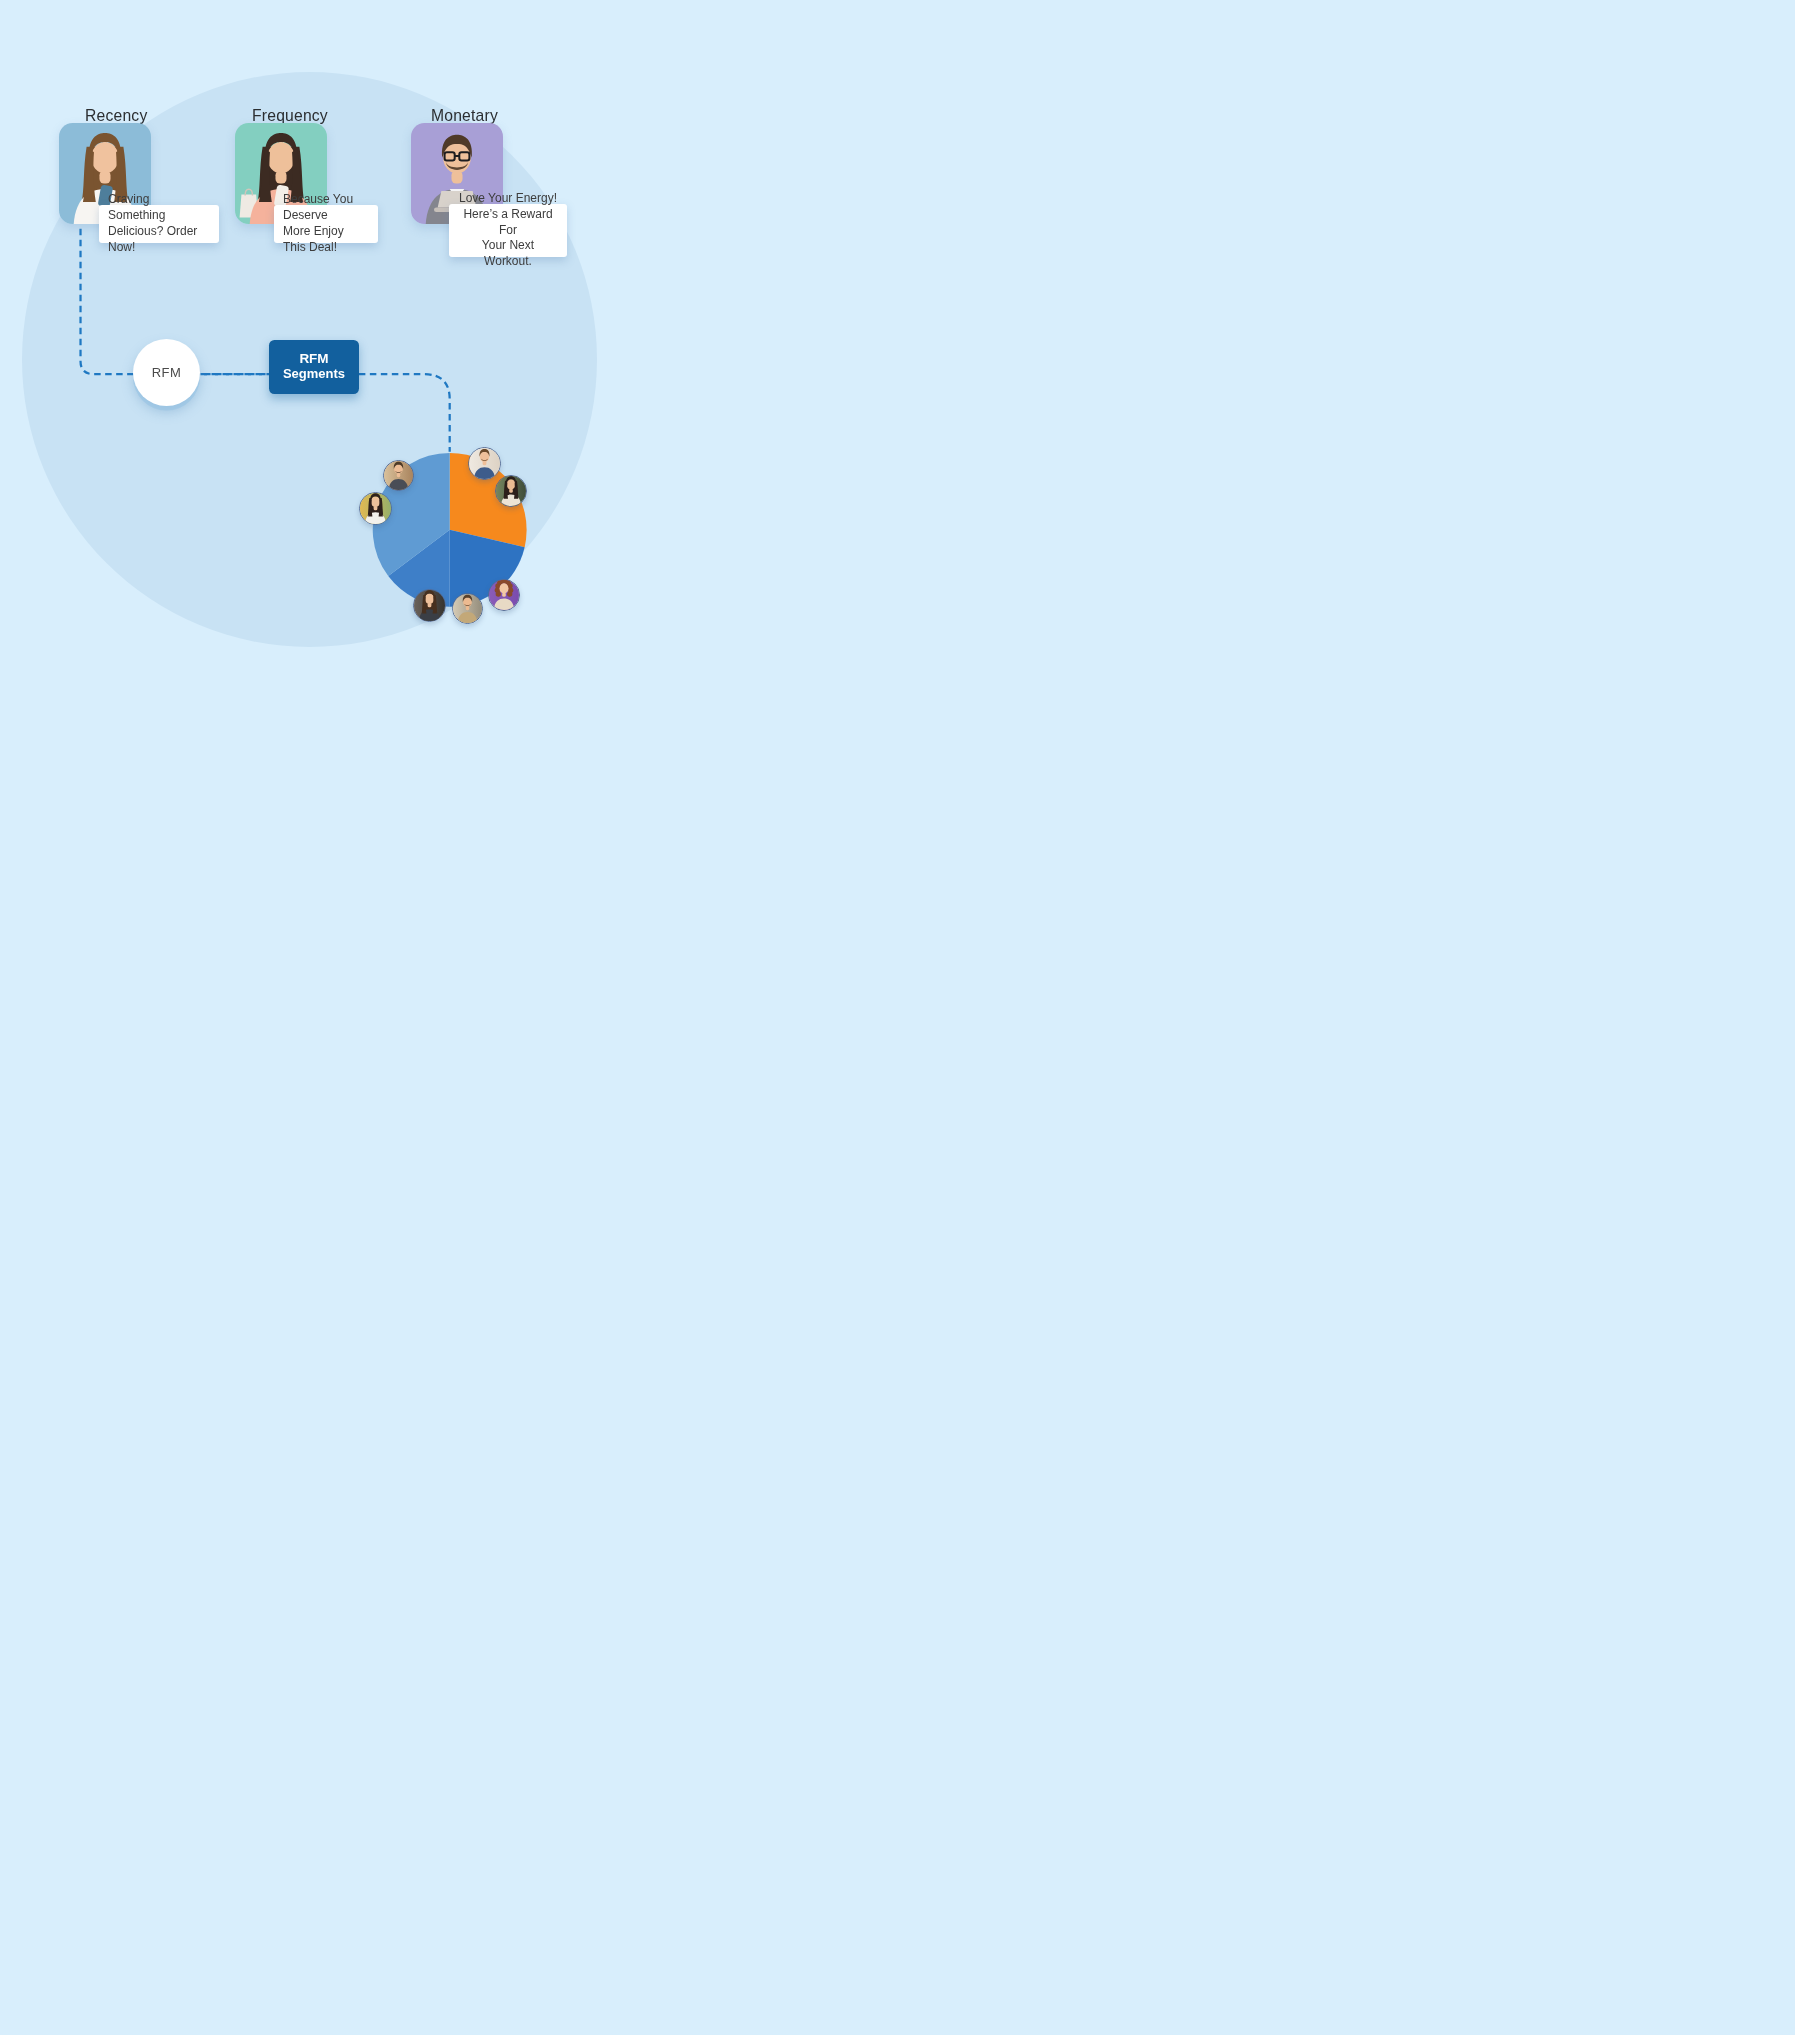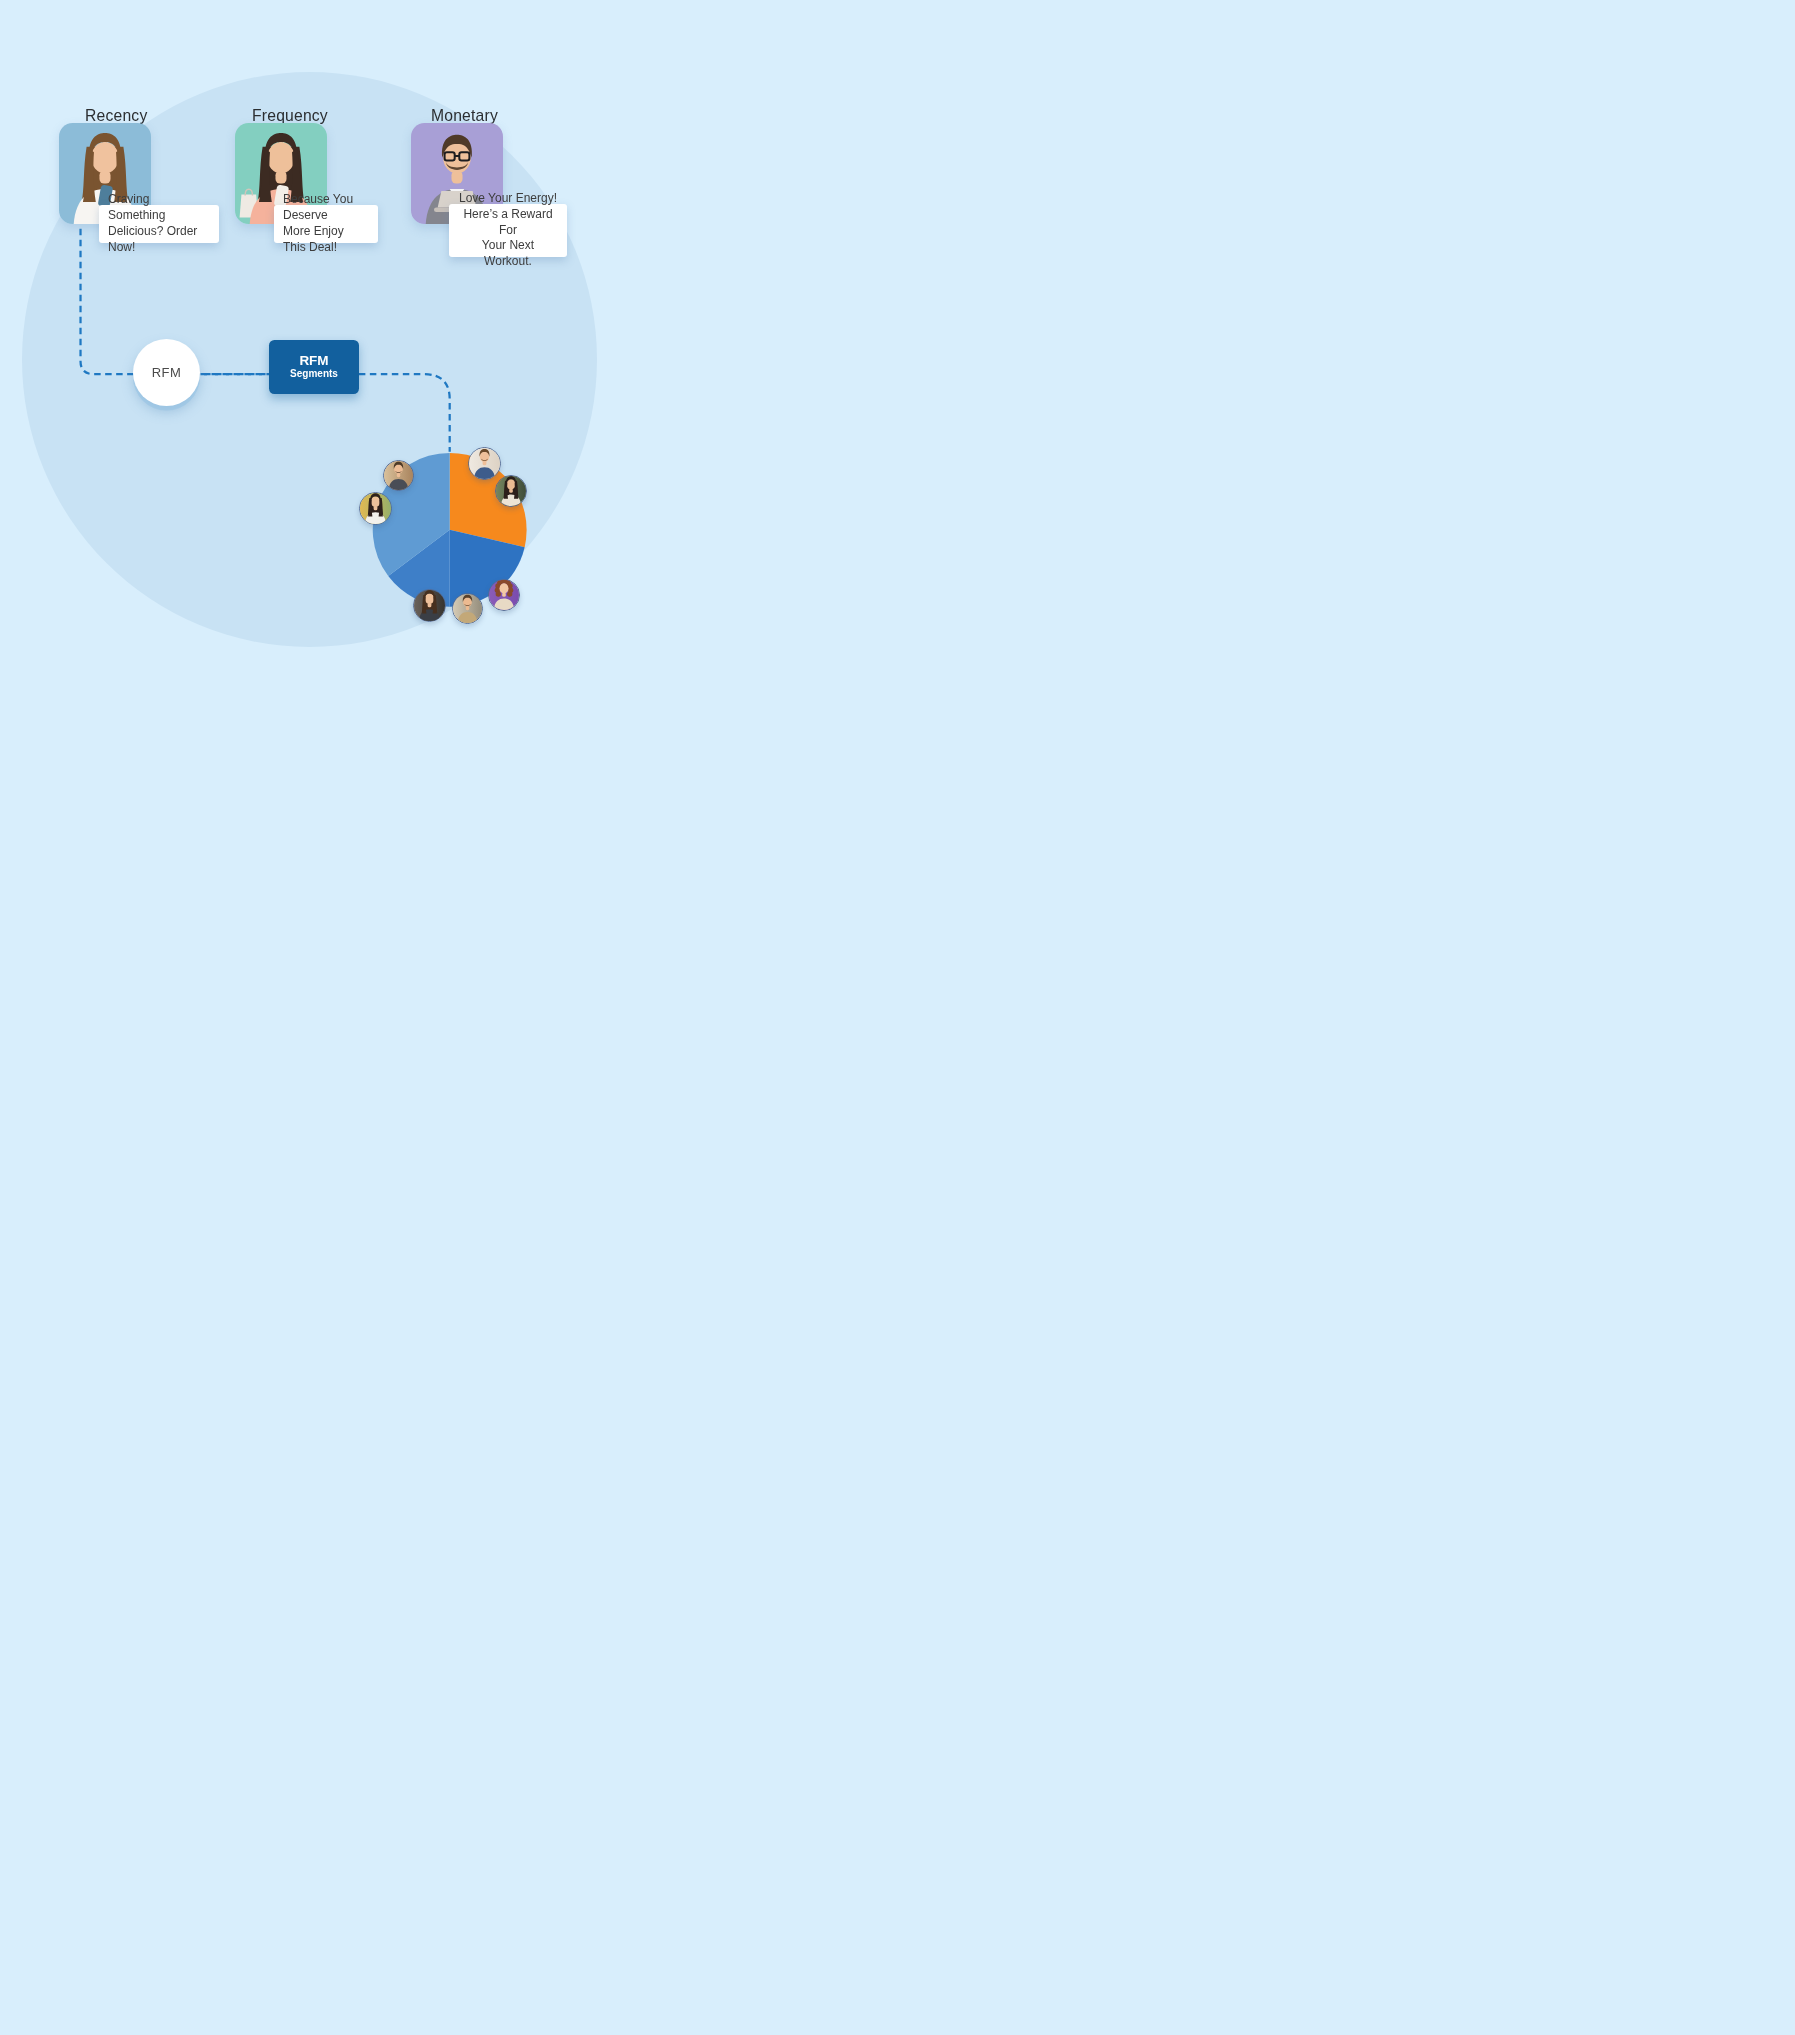--- a/index.html
+++ b/index.html
@@ -29,21 +29,21 @@
   #bubble-monetary{left:449px;top:204px;width:118px;height:53px;text-align:center;}
   .rfm-circle{position:absolute;left:133px;top:339px;width:67px;height:67px;border-radius:50%;
           background:#fff;display:flex;align-items:center;justify-content:center;
           box-shadow:0 4.5px 0 rgba(150,195,228,.55),0 6.3px 11.7px rgba(90,140,185,.35);}
   .rfm-circle span{font-size:13px;color:#4b4b4b;font-weight:500;letter-spacing:0.4px;}
   .seg-btn{position:absolute;left:269px;top:340px;width:90px;height:54px;border-radius:5.4px;
           background:var(--button,#12609e);color:#fff;display:flex;flex-direction:column;
           align-items:center;justify-content:center;
           box-shadow:0 4.5px 10px rgba(18,96,158,.35);}
   .seg-btn .l1{font-size:13.5px;font-weight:700;line-height:1.05;}
-  .seg-btn .l2{font-size:10px;font-weight:600;line-height:1.2;}
+  .seg-btn .l2{font-size:13px;font-weight:600;line-height:1.2;}
   .avatar{position:absolute;border-radius:50%;overflow:hidden;
           border:0.9px solid var(--ring,#546992);box-sizing:border-box;
           box-shadow:0 2.7px 5.4px rgba(60,90,130,.25);}
   .avatar svg{display:block;}
 </style>
 </head>
 <body>
 
 <div class="stage" style="--bg: #d8eefc; --bg-circle: #c8e2f4; --dash: #1f78c2; --button: #12609e; --ring: #546992;">
 

